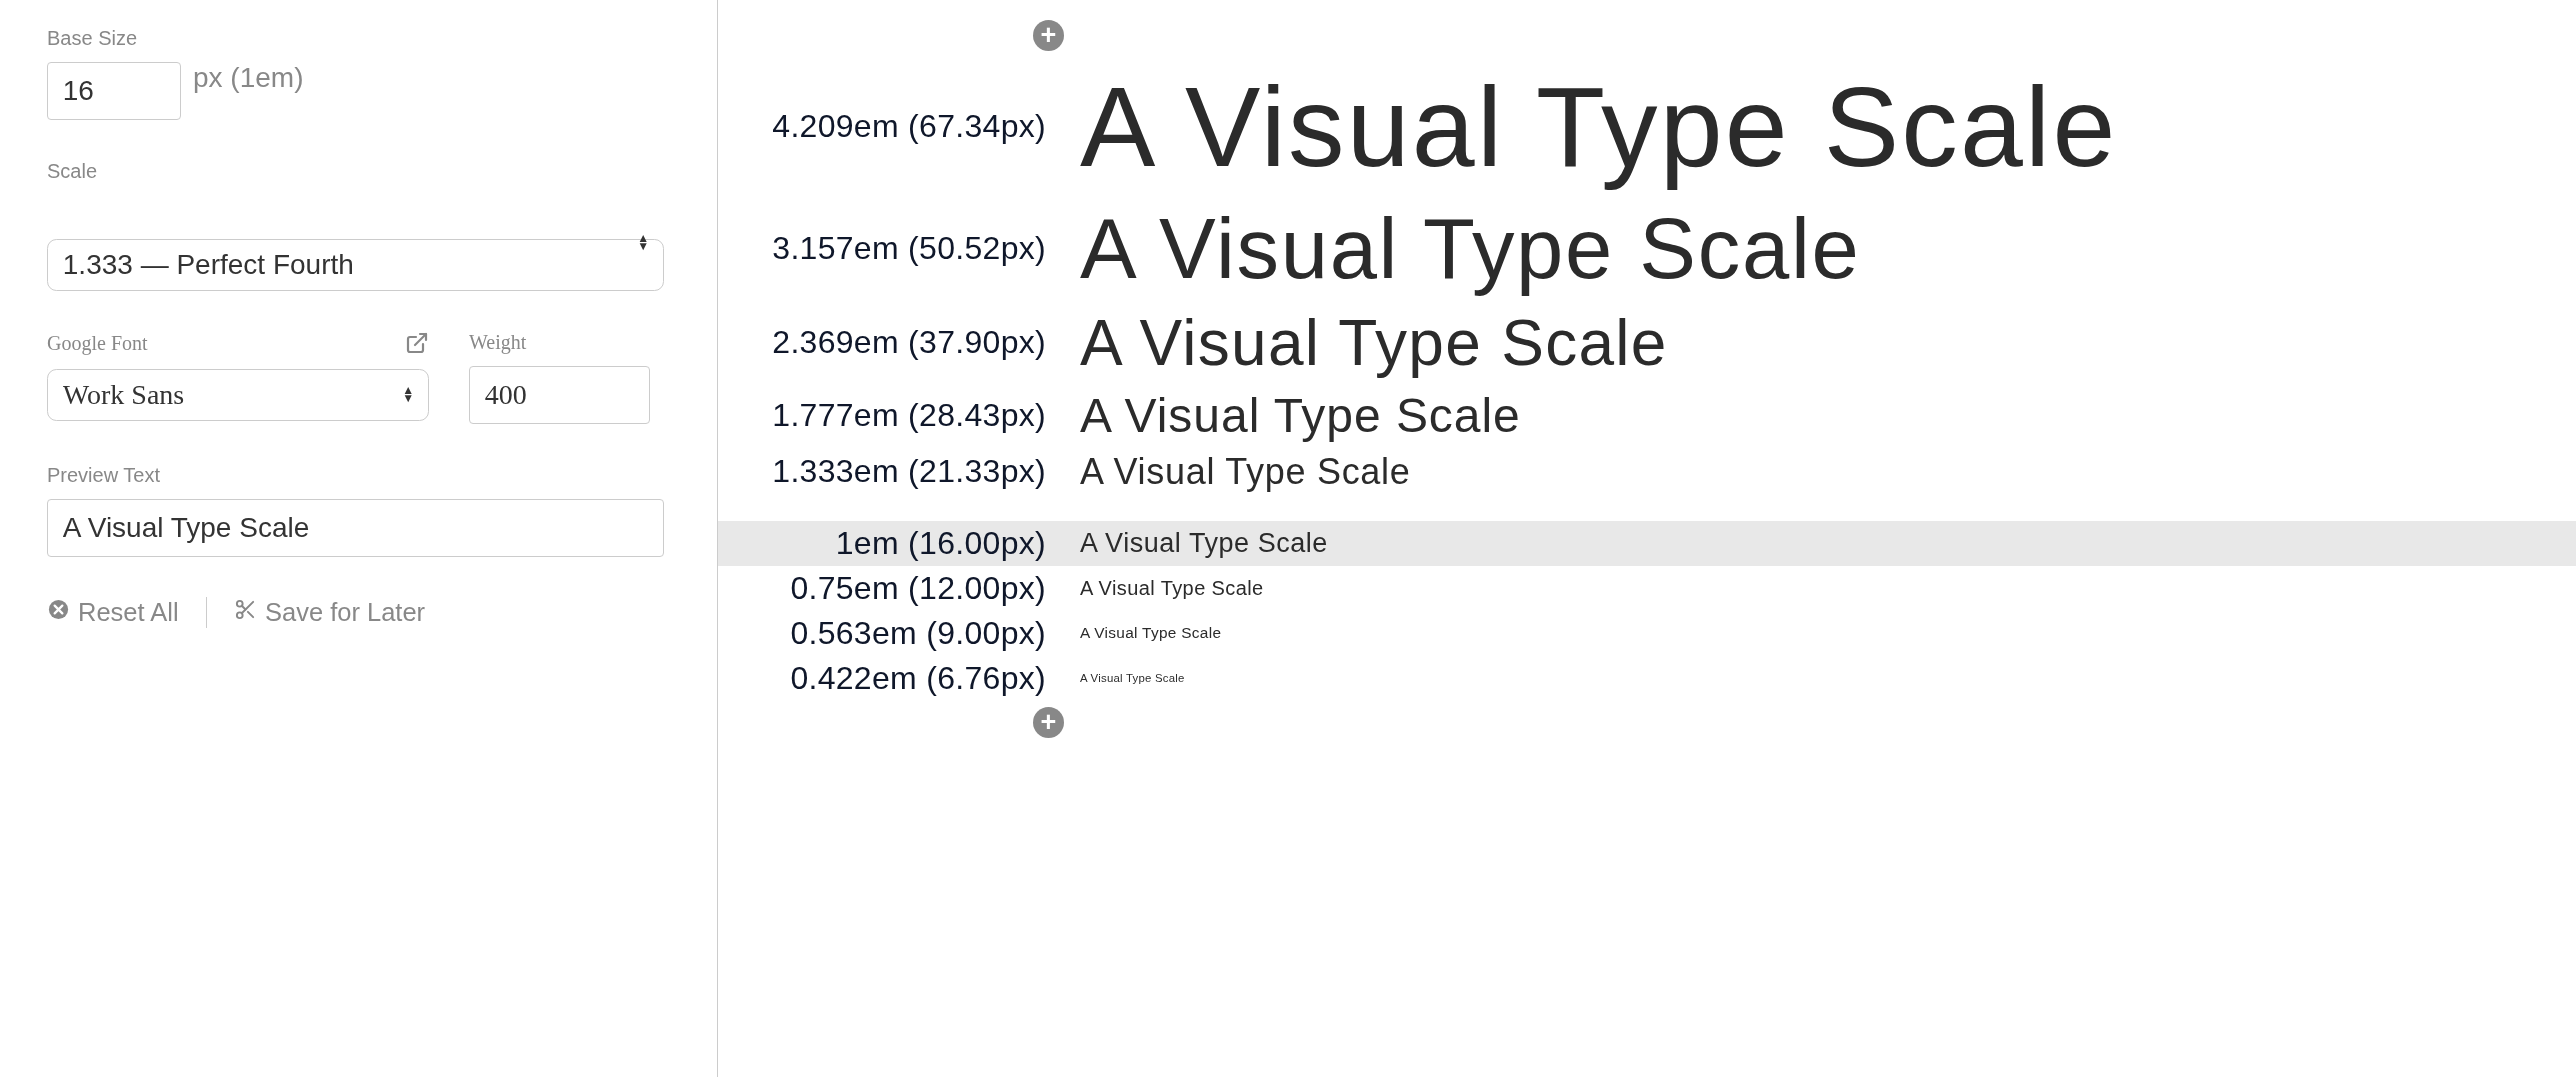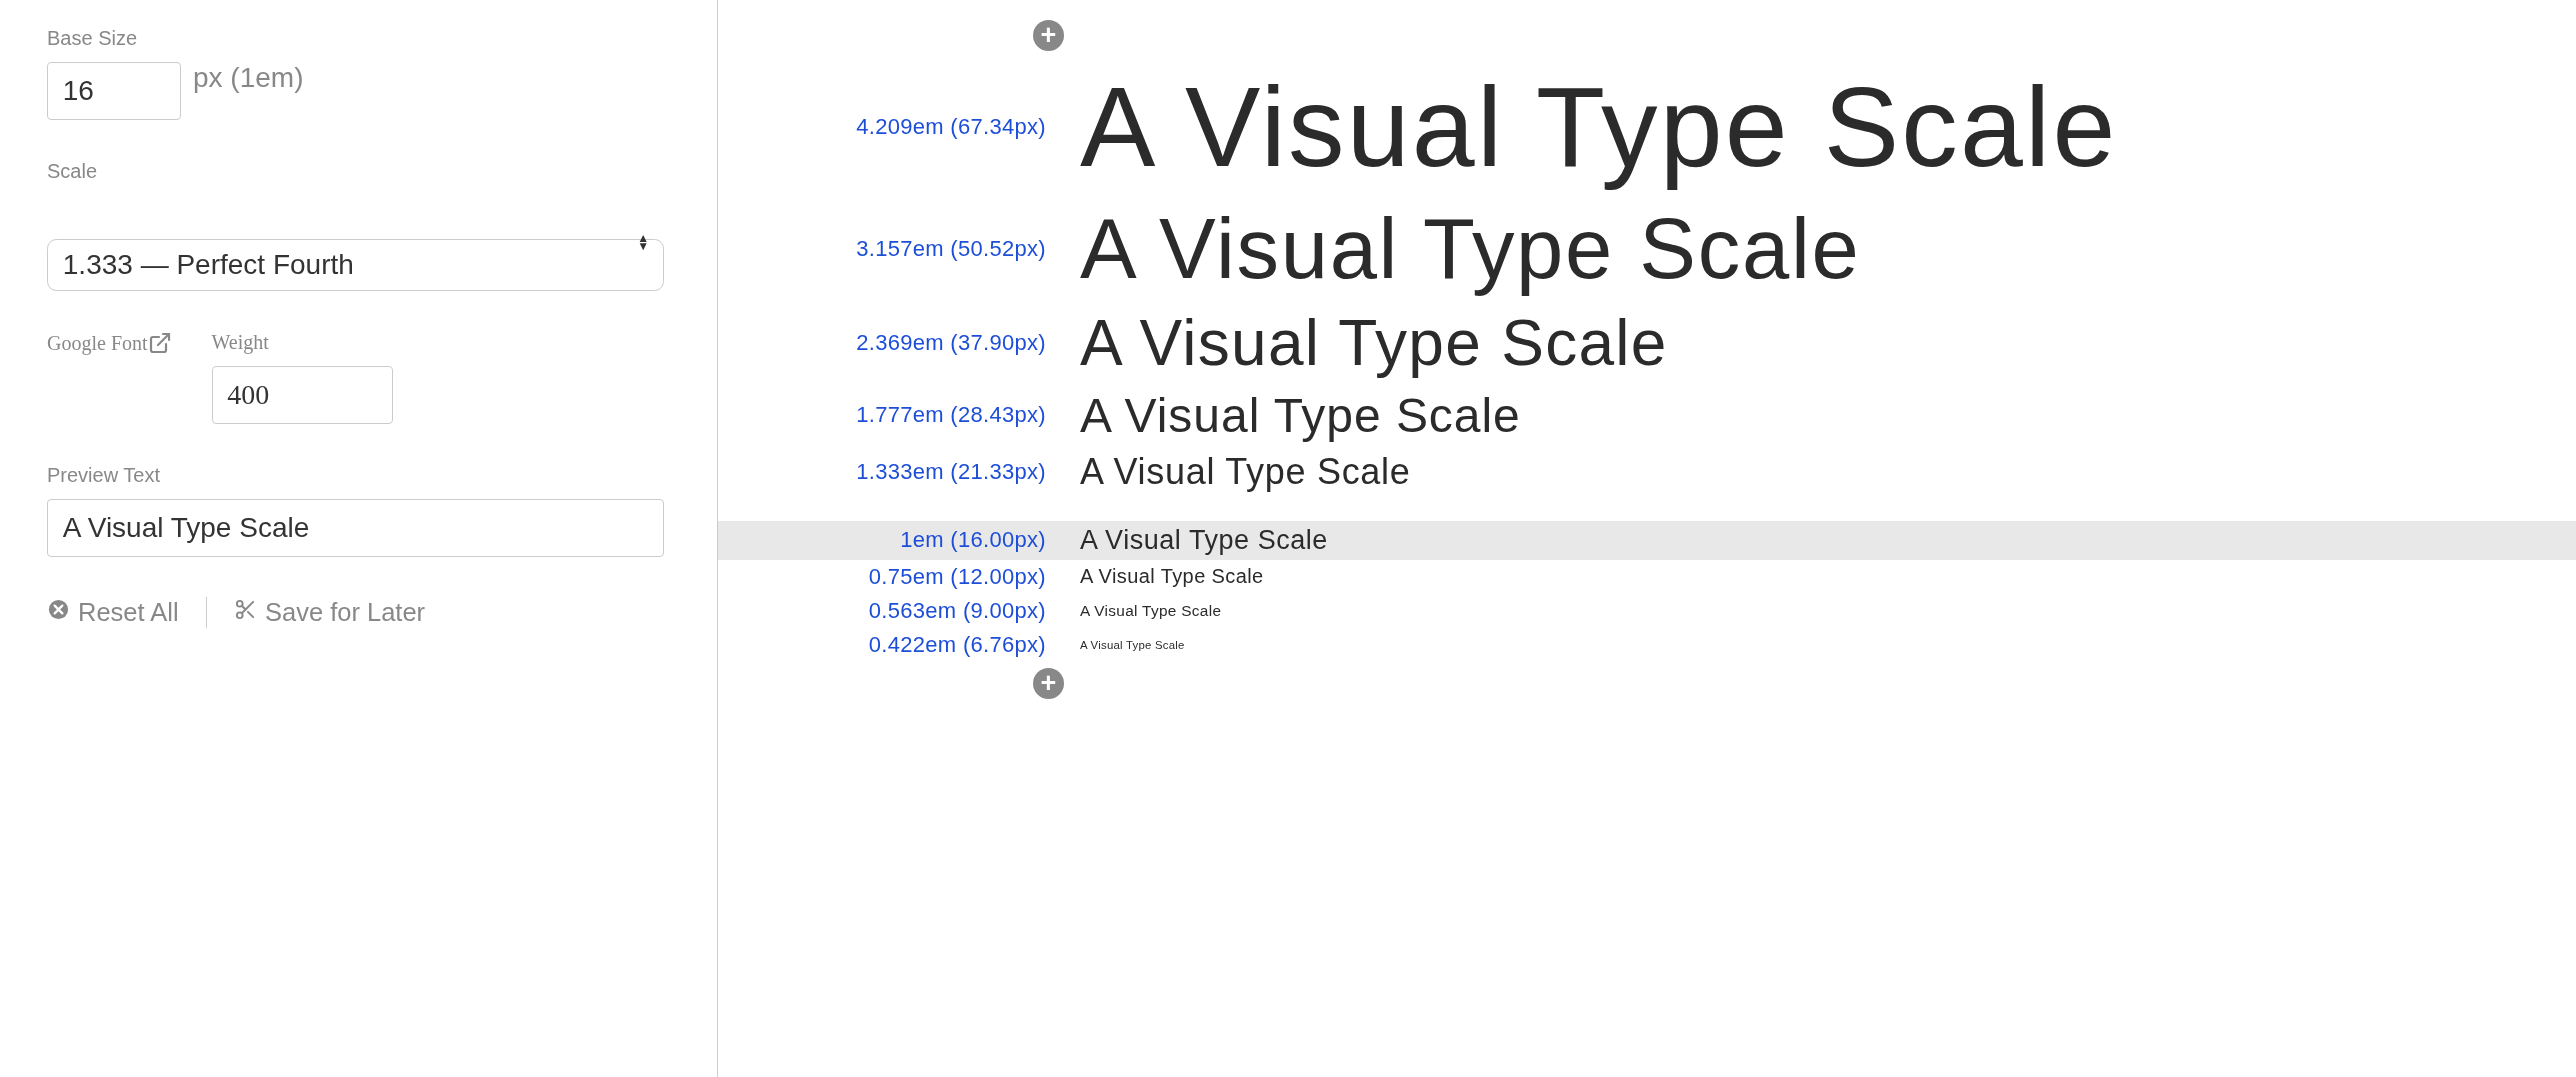--- a/index.html
+++ b/index.html
@@ -132,22 +132,22 @@
 .scale-row {
   display: flex;
   align-items: center;
   padding: 4px 0;
 }
 .scale-row.base { background: #e8e8e8; margin-top: 24px; }
 .size-label {
   width: 362px;
   text-align: right;
   padding-right: 34px;
-  font-size: 22px;
-  color: #1d4ed8;
+  font-size: 32px;
+  color: #0f172a;
   flex-shrink: 0;
   letter-spacing: 0.3px;
 }
 .sample {
   color: #2b2b2b;
   white-space: nowrap;
   letter-spacing: 0.02em;
 }
 .rows-wrap { margin: 6.7px 0; }
 </style>
@@ -178,20 +178,26 @@
     <div class="col-font">
       <div class="label-row">
         <span class="label">Google Font</span>
         <span class="ext-icon">
           <svg width="24" height="24" viewBox="0 0 24 24" fill="none" stroke="#888" stroke-width="2.2" stroke-linecap="round" stroke-linejoin="round">
               <path d="M18 13v6a2 2 0 0 1-2 2H5a2 2 0 0 1-2-2V8a2 2 0 0 1 2-2h6"></path>
               <polyline points="15 3 21 3 21 9"></polyline>
               <line x1="10" y1="14" x2="21" y2="3"></line>
             </svg>
         </span>
+      </div>
+      <div class="select-wrap">
+        <select class="select font-select">
+          <option>Work Sans</option>
+        </select>
+        <span class="select-caret"></span>
       </div>
     </div>
     <div class="col-weight">
       <span class="label">Weight</span>
       <input class="input-text weight-input" type="text" value="400" style="">
     </div>
   </div>
 
   <div class="field-group">
     <span class="label">Preview Text</span>

